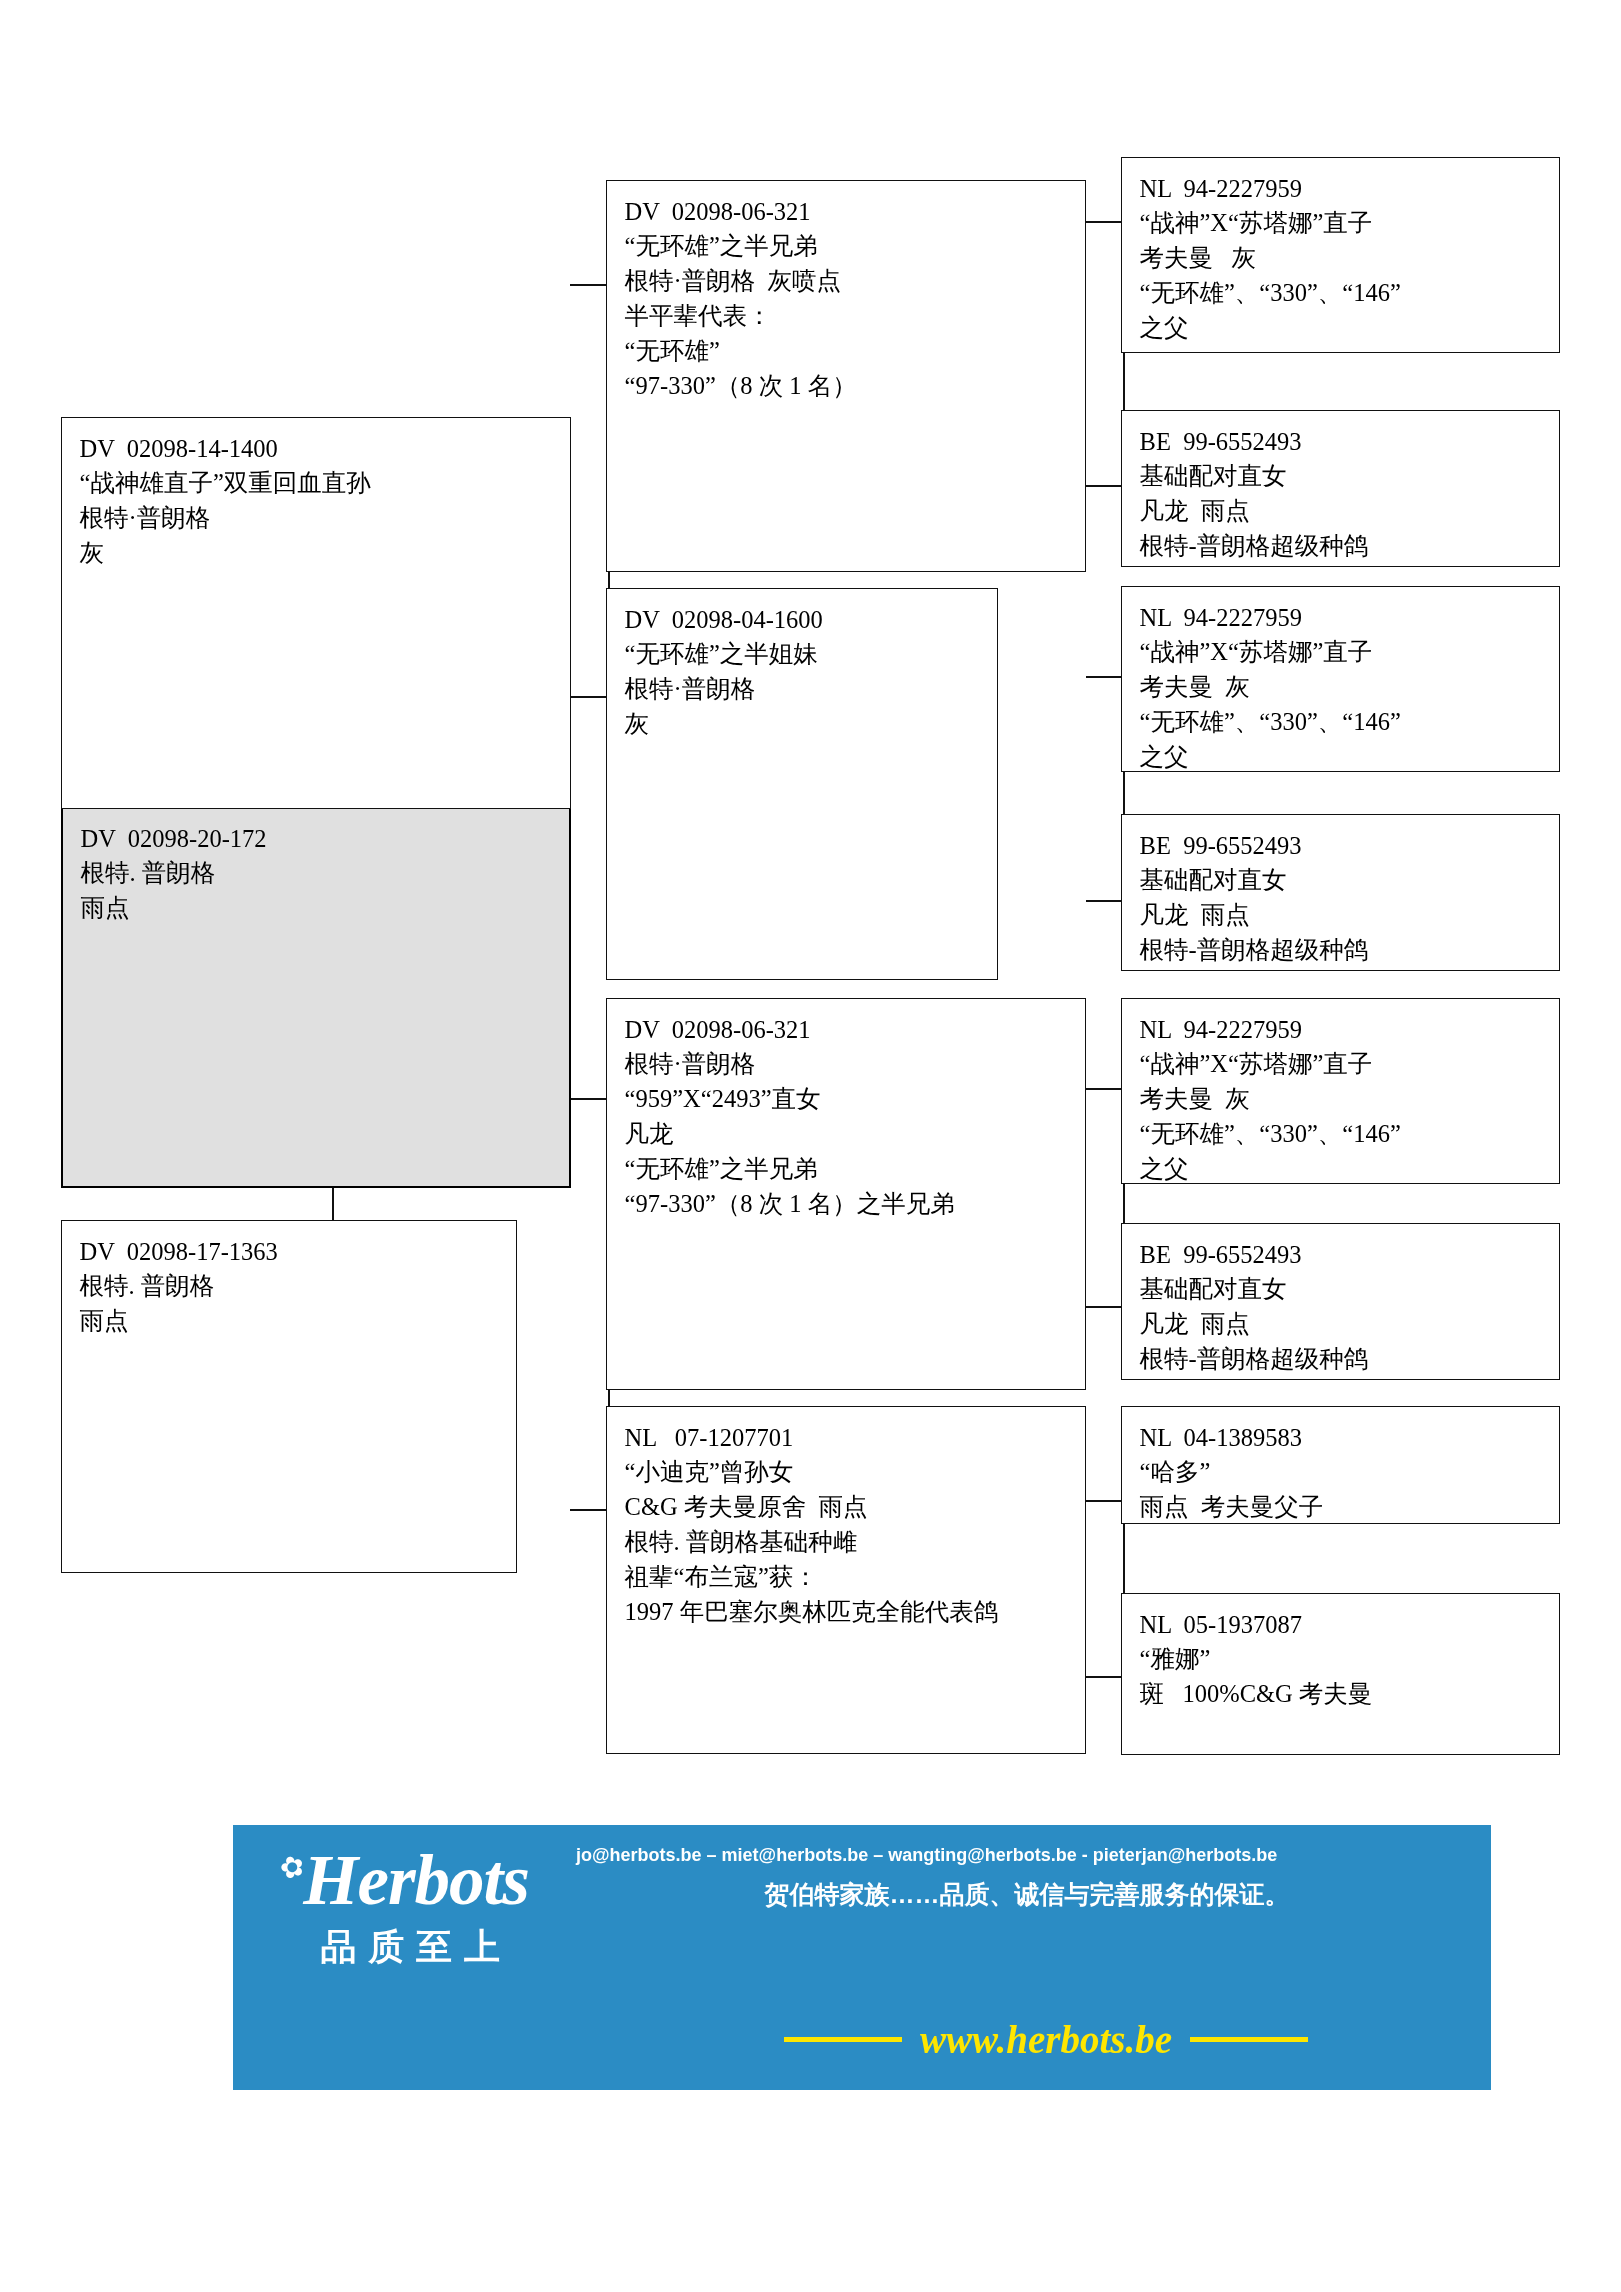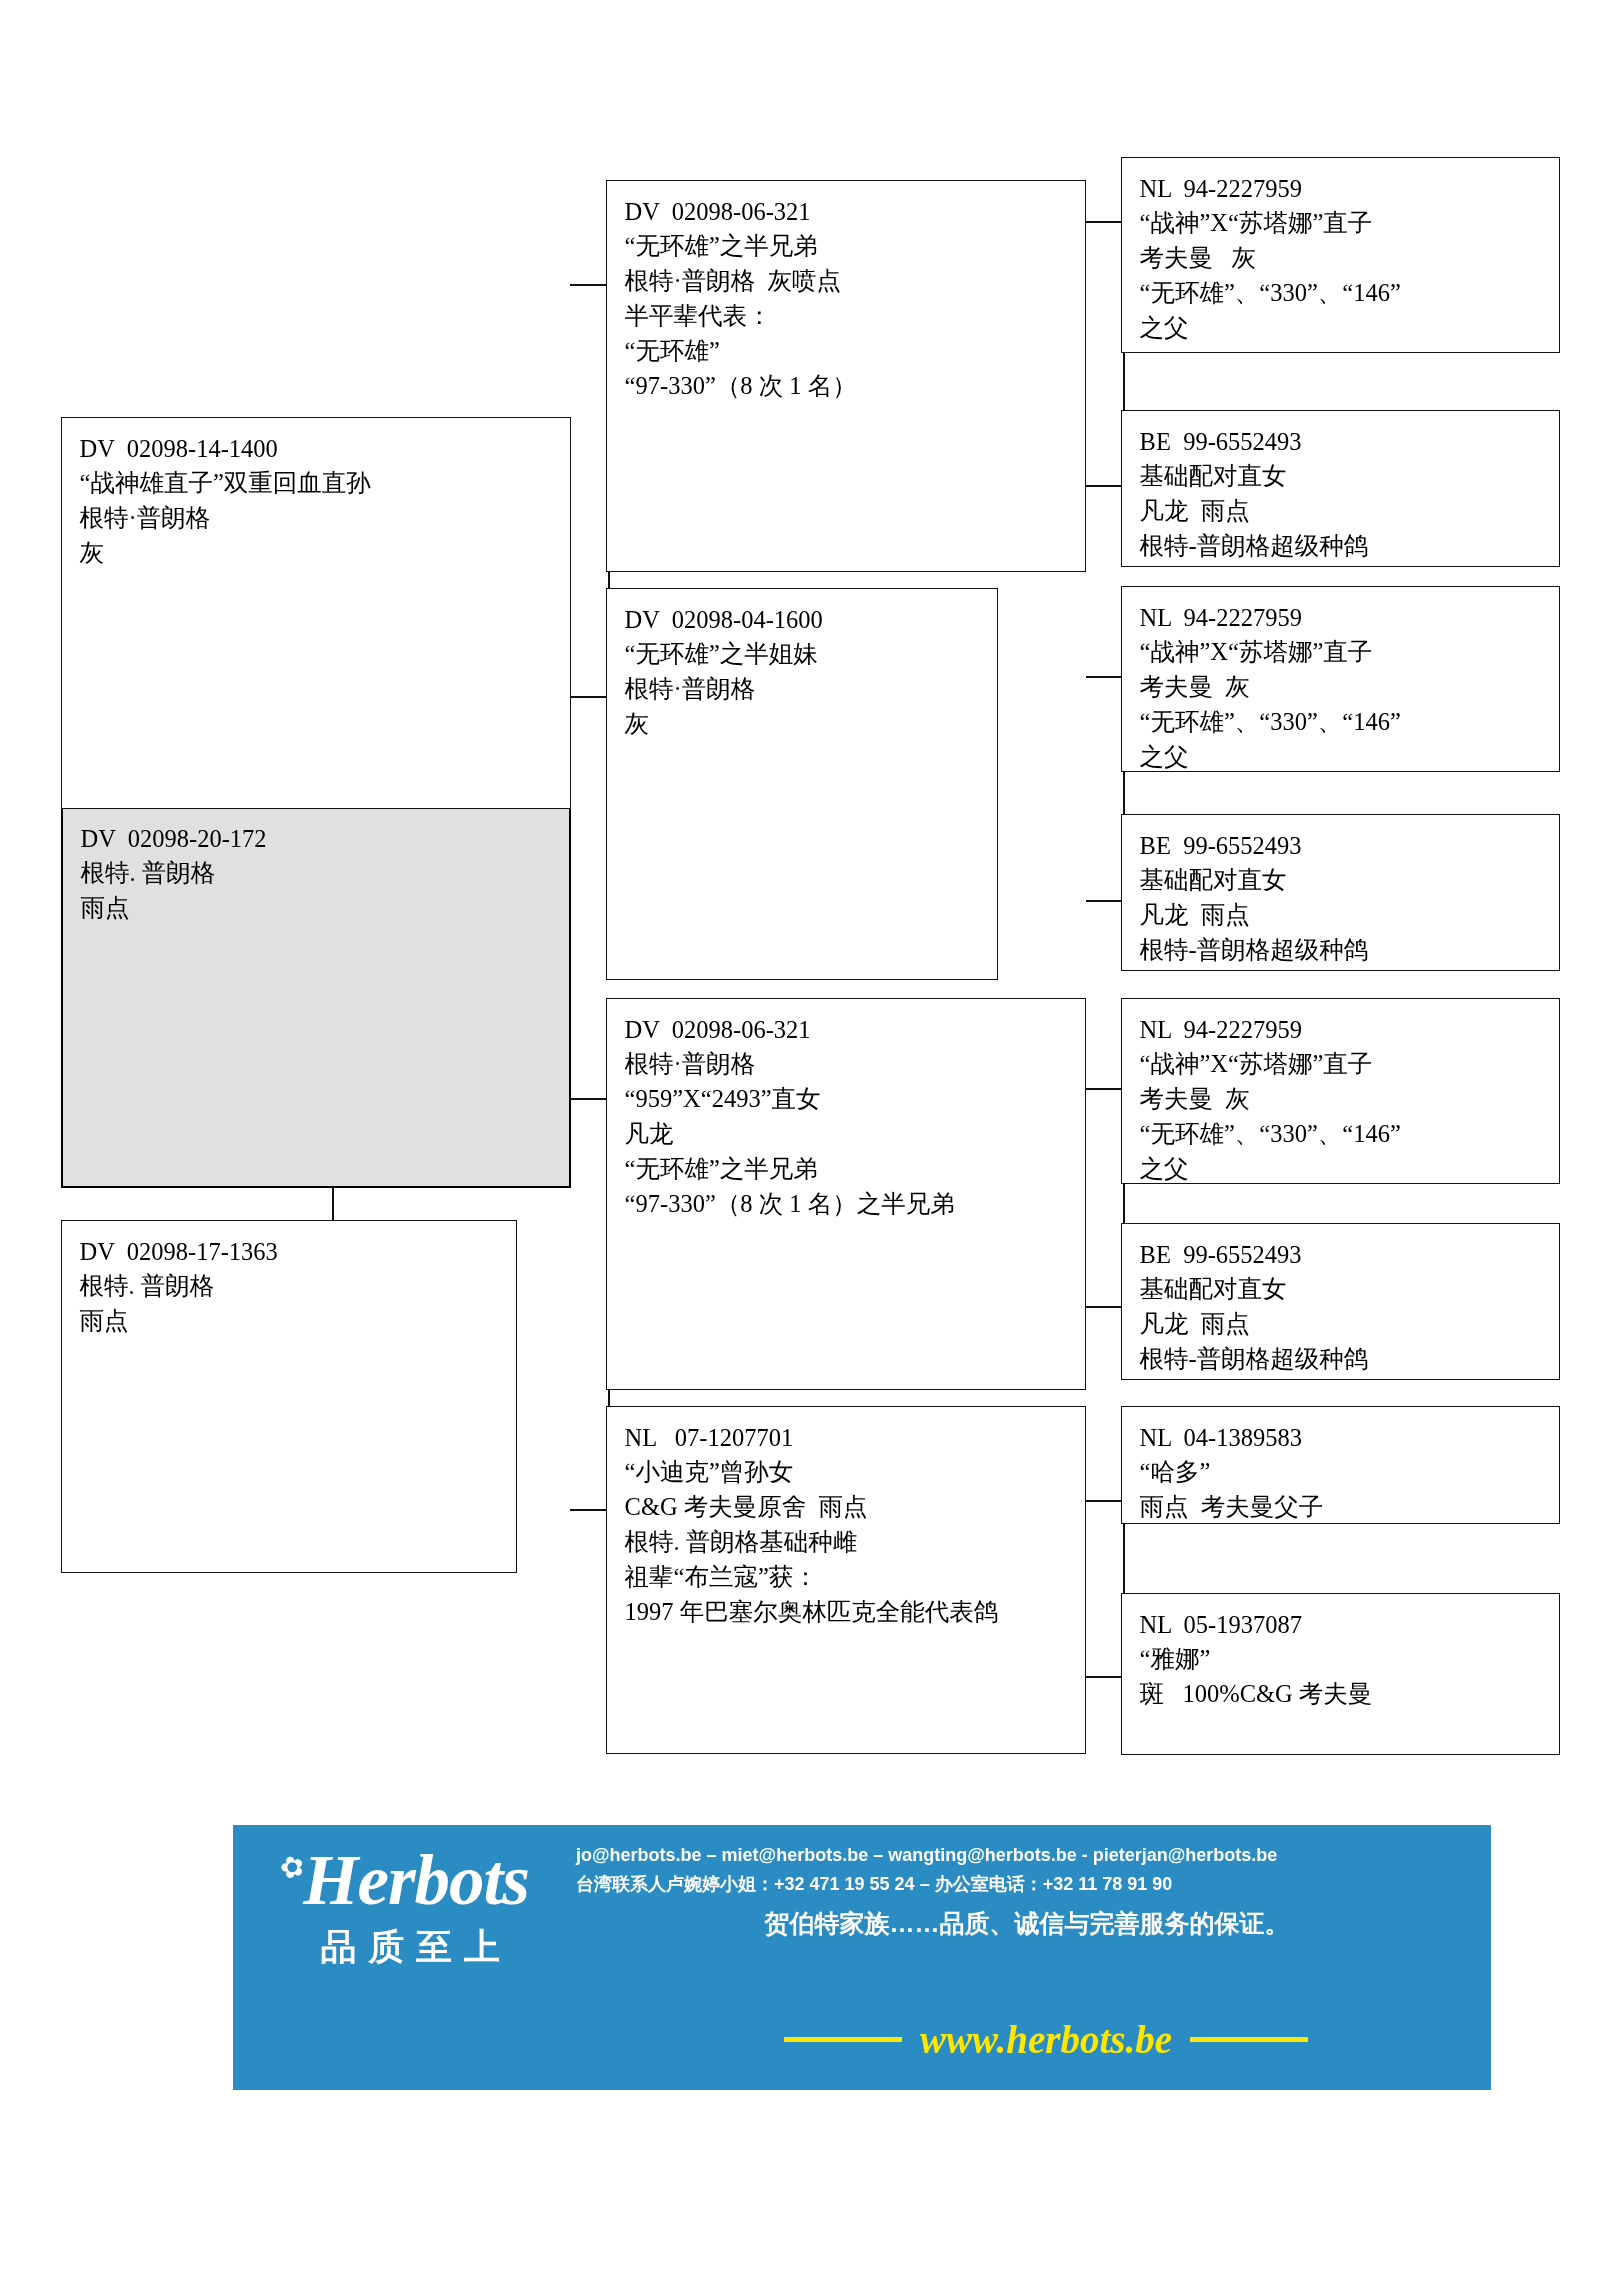--- a/index.html
+++ b/index.html
@@ -243,21 +243,20 @@
 
   <div class="footer">
     <div class="footer-logo">
       <span class="logo-feather">✿</span>
       <div class="logo-word">Herbots</div>
       <div class="logo-sub">品质至上</div>
     </div>
 
     <div class="footer-lines">
       <div class="f-row email">jo@herbots.be – miet@herbots.be – wangting@herbots.be - pieterjan@herbots.be</div>
-      <div class="f-row">台湾联系人卢婉婷小姐：+32 471 19 55 24 – 办公室电话：+32 11 78 91 90</div>
       <div class="f-slogan">贺伯特家族……品质、诚信与完善服务的保证。</div>
     </div>
 
     <div class="f-url-wrap">
       <div class="f-dash"></div>
       <div class="f-url">www.herbots.be</div>
       <div class="f-dash"></div>
     </div>
   </div>
 

